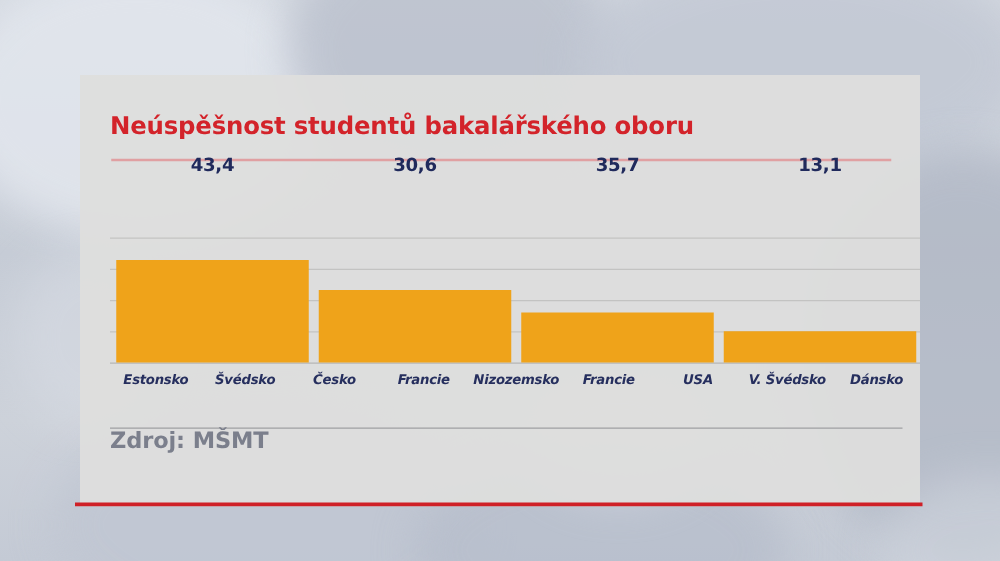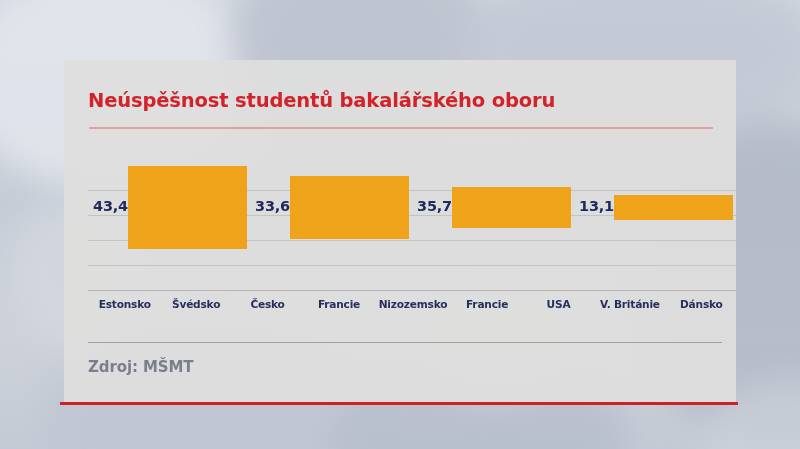--- a/index.html
+++ b/index.html
@@ -107,21 +107,21 @@
     width: 640px;
     height: 165px;
     display: flex;
     align-items: flex-end;
     gap: 8px;
   }
   .bar-col {
     flex: 1 1 0;
     height: 100%;
     display: flex;
-    flex-direction: row;
+    flex-direction: column;
     justify-content: space-between;
     align-items: center;
     position: relative;
   }
   .bar-value {
     font-size: 14.5px;
     font-weight: bold;
     color: #202a5c;
     margin-bottom: 3px;
     letter-spacing: -0.2px;
@@ -131,20 +131,21 @@
     background: #efa31a;
   }
 
   .xlabels {
     position: absolute;
     left: 29px;
     top: 238px;
     width: 640px;
     display: flex;
     gap: 8px;
+    font-style: italic;
   }
   .xlabel {
     flex: 1 1 0;
     text-align: center;
     font-size: 10.6px;
     font-weight: bold;
     color: #262f5e;
     letter-spacing: -0.2px;
     white-space: nowrap;
   }
@@ -154,22 +155,22 @@
     position: absolute;
     left: 24px;
     top: 282px;
     width: 634px;
     height: 1px;
     background: #9fa0a2;
   }
   .source {
     position: absolute;
     left: 24px;
-    top: 298px;
-    font-size: 15px;
+    top: 282px;
+    font-size: 18px;
     font-weight: bold;
     color: #7b7f8c;
     letter-spacing: -0.1px;
   }
   .bottom-rule {
     position: absolute;
     left: 60px;
     top: 402px;
     width: 678px;
     height: 3px;
@@ -203,43 +204,43 @@
       <div class="gridline" style="top:50px"></div>
       <div class="gridline" style="top:75px"></div>
       <div class="baseline"></div>
 
       <div class="bars" id="bars">
           <div class="bar-col">
             <div class="bar-value">43,4</div>
             <div class="bar-rect" style="height: 82.5px; background: rgb(239, 163, 26);"></div>
           </div>
           <div class="bar-col">
-            <div class="bar-value">33,6</div>
-            <div class="bar-rect" style="height: 63.8px; background: rgb(239, 163, 26);"></div>
+            <div class="bar-value">30,6</div>
+            <div class="bar-rect" style="height: 58.1px; background: rgb(239, 163, 26);"></div>
           </div>
           <div class="bar-col">
             <div class="bar-value">35,7</div>
             <div class="bar-rect" style="height: 40.3px; background: rgb(239, 163, 26);"></div>
           </div>
           <div class="bar-col">
             <div class="bar-value">13,1</div>
             <div class="bar-rect" style="height: 24.9px; background: rgb(239, 163, 26);"></div>
           </div>
         </div>
     </div>
 
     <div class="xlabels" id="xlabels">
         <div class="xlabel">Estonsko</div>
         <div class="xlabel">Švédsko</div>
         <div class="xlabel">Česko</div>
         <div class="xlabel">Francie</div>
         <div class="xlabel">Nizozemsko</div>
         <div class="xlabel">Francie</div>
         <div class="xlabel">USA</div>
-        <div class="xlabel">V. Británie</div>
+        <div class="xlabel">V. Švédsko</div>
         <div class="xlabel">Dánsko</div>
       </div>
 
     <div class="footer-rule"></div>
     <div class="source">Zdroj: MŠMT</div>
   </div>
 
   <div class="bottom-rule"></div>
 </div>
 

